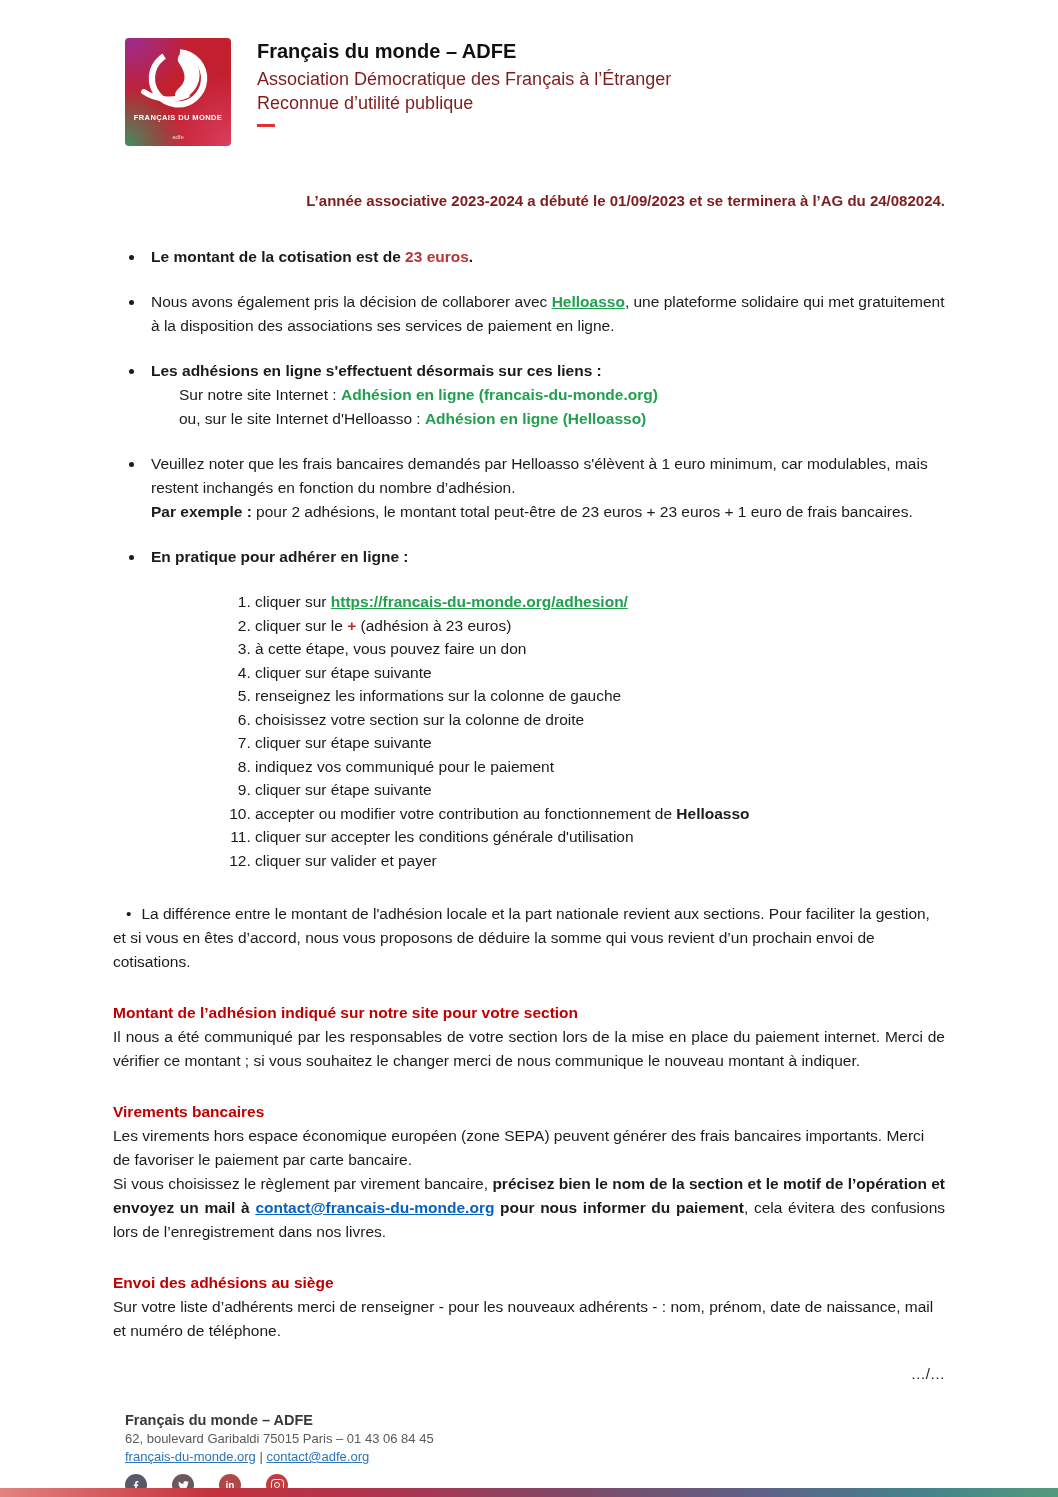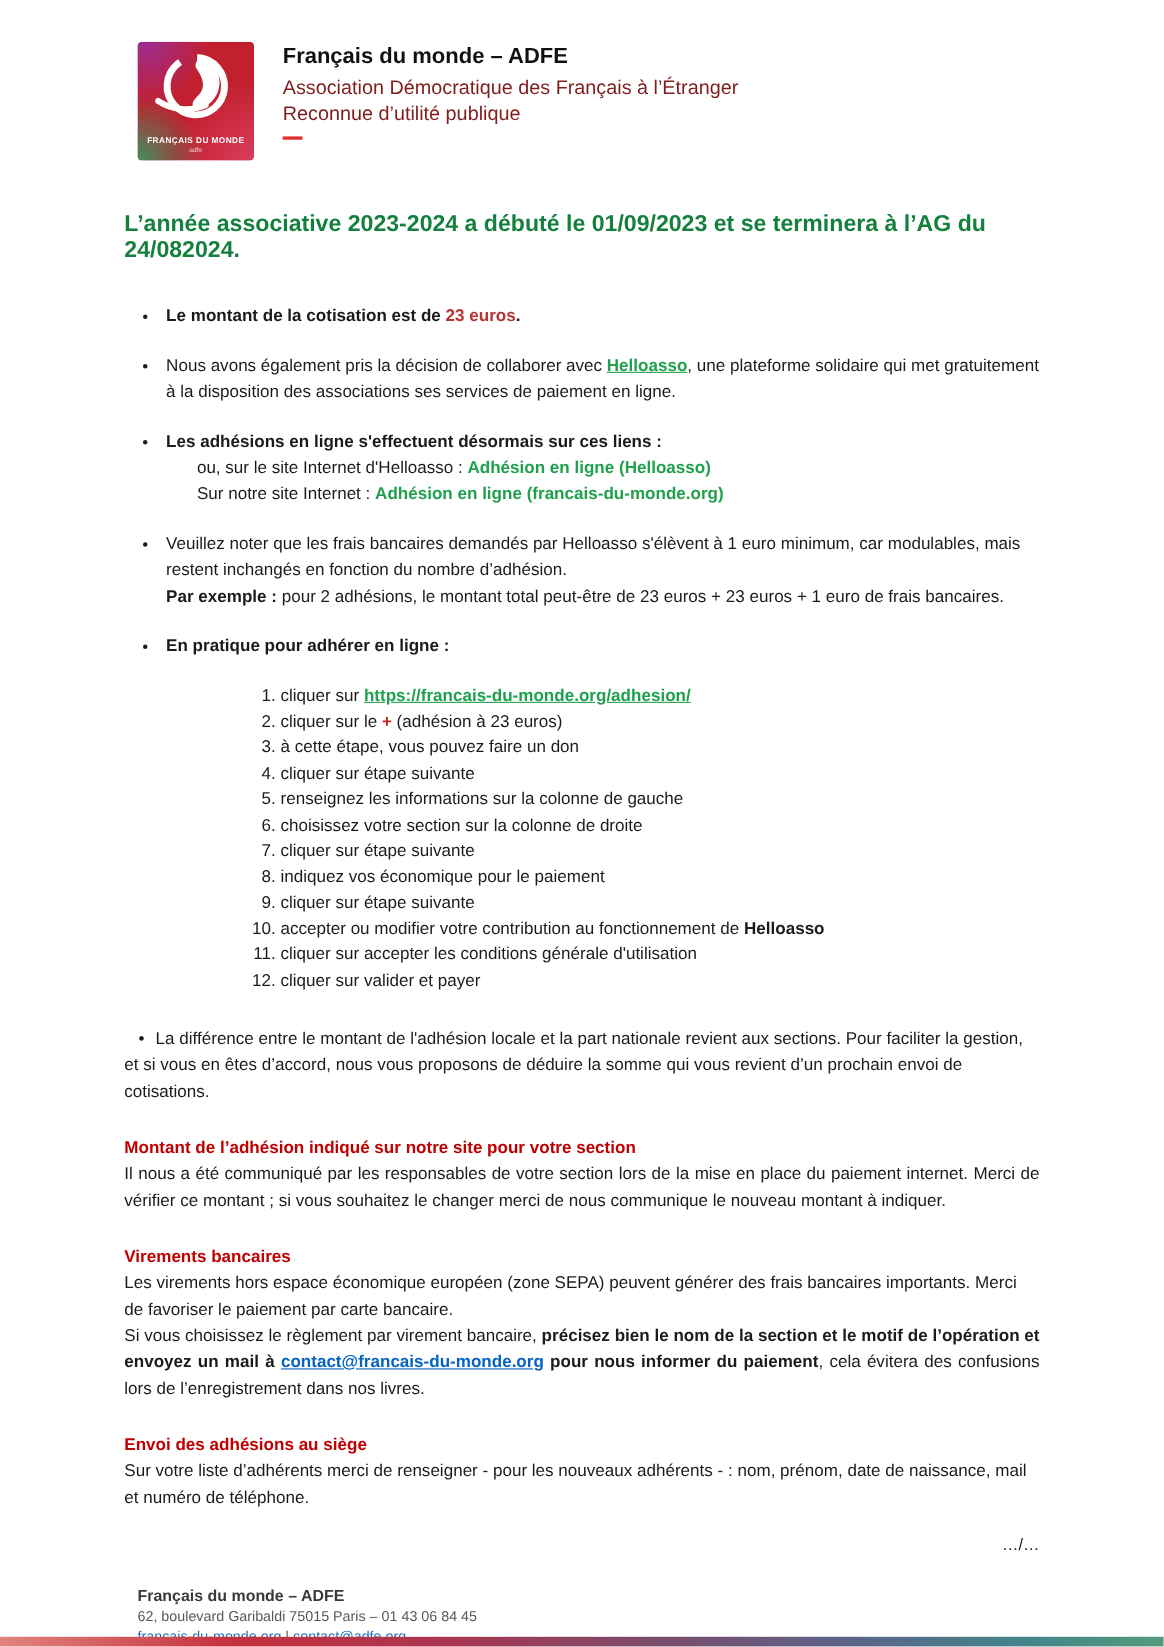--- a/index.html
+++ b/index.html
@@ -9,29 +9,29 @@
 
   
   header{display:flex;align-items:flex-start;gap:26px;padding:38px 0 0 125px;}
   .logo{position:relative;width:106px;height:108px;border-radius:4px;flex:0 0 auto;
     background:
       radial-gradient(95px 95px at 6% 0%, rgba(155,45,150,.95), rgba(155,45,150,0) 62%),
       radial-gradient(95px 95px at 0% 100%, rgba(58,148,100,.95), rgba(58,148,100,0) 62%),
       radial-gradient(110px 110px at 100% 100%, rgba(226,72,110,.75), rgba(226,72,110,0) 66%),
       #c2202e;}
   .logo svg{position:absolute;top:4px;left:8px;}
-  .logo-text{position:absolute;bottom:14px;width:100%;text-align:center;color:#fff;
+  .logo-text{position:absolute;bottom:24px;width:100%;text-align:center;color:#fff;
     font-size:7.5px;font-weight:bold;letter-spacing:.4px;}
   .logo-sub{position:absolute;bottom:6px;width:100%;text-align:center;color:rgba(255,255,255,.75);font-size:6px;}
   .header-text h1{margin:2px 0 6px;font-size:20px;font-weight:bold;color:#111;}
   .header-text p{margin:0 0 3px;font-size:18px;color:#7f1d1d;}
   .red-dash{width:18px;height:3px;background:#e03030;margin-top:10px;}
 
   
-  .headline{margin:46px 0 0;text-align:left;font-size:21px;font-weight:bold;color:#15803d;}
+  .headline{margin:46px 0 0;text-align:right;font-size:15px;font-weight:bold;color:#7f1d1d;}
 
   
   ul.bullets{margin:36px 0 0;padding-left:32px;list-style:disc;}
   ul.bullets>li{padding-left:6px;margin-bottom:21px;font-size:15.5px;line-height:24px;}
   .sub-link-line{padding-left:28px;}
   b{font-weight:bold;}
   .accent{color:#c4281f;font-weight:bold;}
   .red-amount{color:#b53535;font-weight:bold;}
   .glink{color:#21a04e;font-weight:bold;text-decoration:none;cursor:pointer;}
   .u{text-decoration:underline;}
@@ -101,44 +101,44 @@
     <ul class="bullets">
       <li>
         <b>Le montant de la cotisation est de </b><span class="red-amount">23 euros</span><b>.</b>
       </li>
       <li>
         <span>Nous avons également pris la décision de collaborer avec </span><a class="glink u">Helloasso</a><span>, une plateforme solidaire qui met gratuitement à la disposition des associations ses services de paiement en ligne.</span>
       </li>
       <li>
         <b>Les adhésions en ligne s'effectuent désormais sur ces liens :</b>
         <div class="sub-link-line">
-          <span>ou, sur le site Internet d'Helloasso : </span><a class="glink">Adhésion en ligne (Helloasso)</a>
+          <span>Sur notre site Internet : </span><a class="glink">Adhésion en ligne (francais-du-monde.org)</a>
         </div>
         <div class="sub-link-line">
-          <span>Sur notre site Internet : </span><a class="glink">Adhésion en ligne (francais-du-monde.org)</a>
+          <span>ou, sur le site Internet d'Helloasso : </span><a class="glink">Adhésion en ligne (Helloasso)</a>
         </div>
       </li>
       <li>
         <span>Veuillez noter que les frais bancaires demandés par Helloasso s'élèvent à 1 euro minimum, car modulables, mais restent inchangés en fonction du nombre d’adhésion.</span><br>
         <b>Par exemple :</b><span> pour 2 adhésions, le montant total peut-être de 23 euros + 23 euros + 1 euro de frais bancaires.</span>
       </li>
       <li>
         <b>En pratique pour adhérer en ligne :</b>
       </li>
     </ul>
 
     <ol class="steps">
       <li><span>cliquer sur </span><a class="glink u">https://francais-du-monde.org/adhesion/</a></li>
       <li><span>cliquer sur le </span><span class="accent">+</span><span> (adhésion à 23 euros)</span></li>
       <li><span>à cette étape, vous pouvez faire un don</span></li>
       <li><span>cliquer sur étape suivante</span></li>
       <li><span>renseignez les informations sur la colonne de gauche</span></li>
       <li><span>choisissez votre section sur la colonne de droite</span></li>
       <li><span>cliquer sur étape suivante</span></li>
-      <li><span>indiquez vos économique pour le paiement</span></li>
+      <li><span>indiquez vos communiqué pour le paiement</span></li>
       <li><span>cliquer sur étape suivante</span></li>
       <li><span>accepter ou modifier votre contribution au fonctionnement de </span><b>Helloasso</b></li>
       <li><span>cliquer sur accepter les conditions générale d'utilisation</span></li>
       <li><span>cliquer sur valider et payer</span></li>
     </ol>
 
     <p class="diff-para"><span class="bullet-glyph">•</span><span>La différence entre le montant de l'adhésion locale et la part nationale revient aux sections. Pour faciliter la gestion, et si vous en êtes d’accord, nous vous proposons de déduire la somme qui vous revient d’un prochain envoi de cotisations.</span></p>
 
     <h3 class="section-title">Montant de l’adhésion indiqué sur notre site pour votre section</h3>
     <p class="section-body just">Il nous a été communiqué par les responsables de votre section lors de la mise en place du paiement internet. Merci de vérifier ce montant ; si vous souhaitez le changer merci de nous communique le nouveau montant à indiquer.</p>

